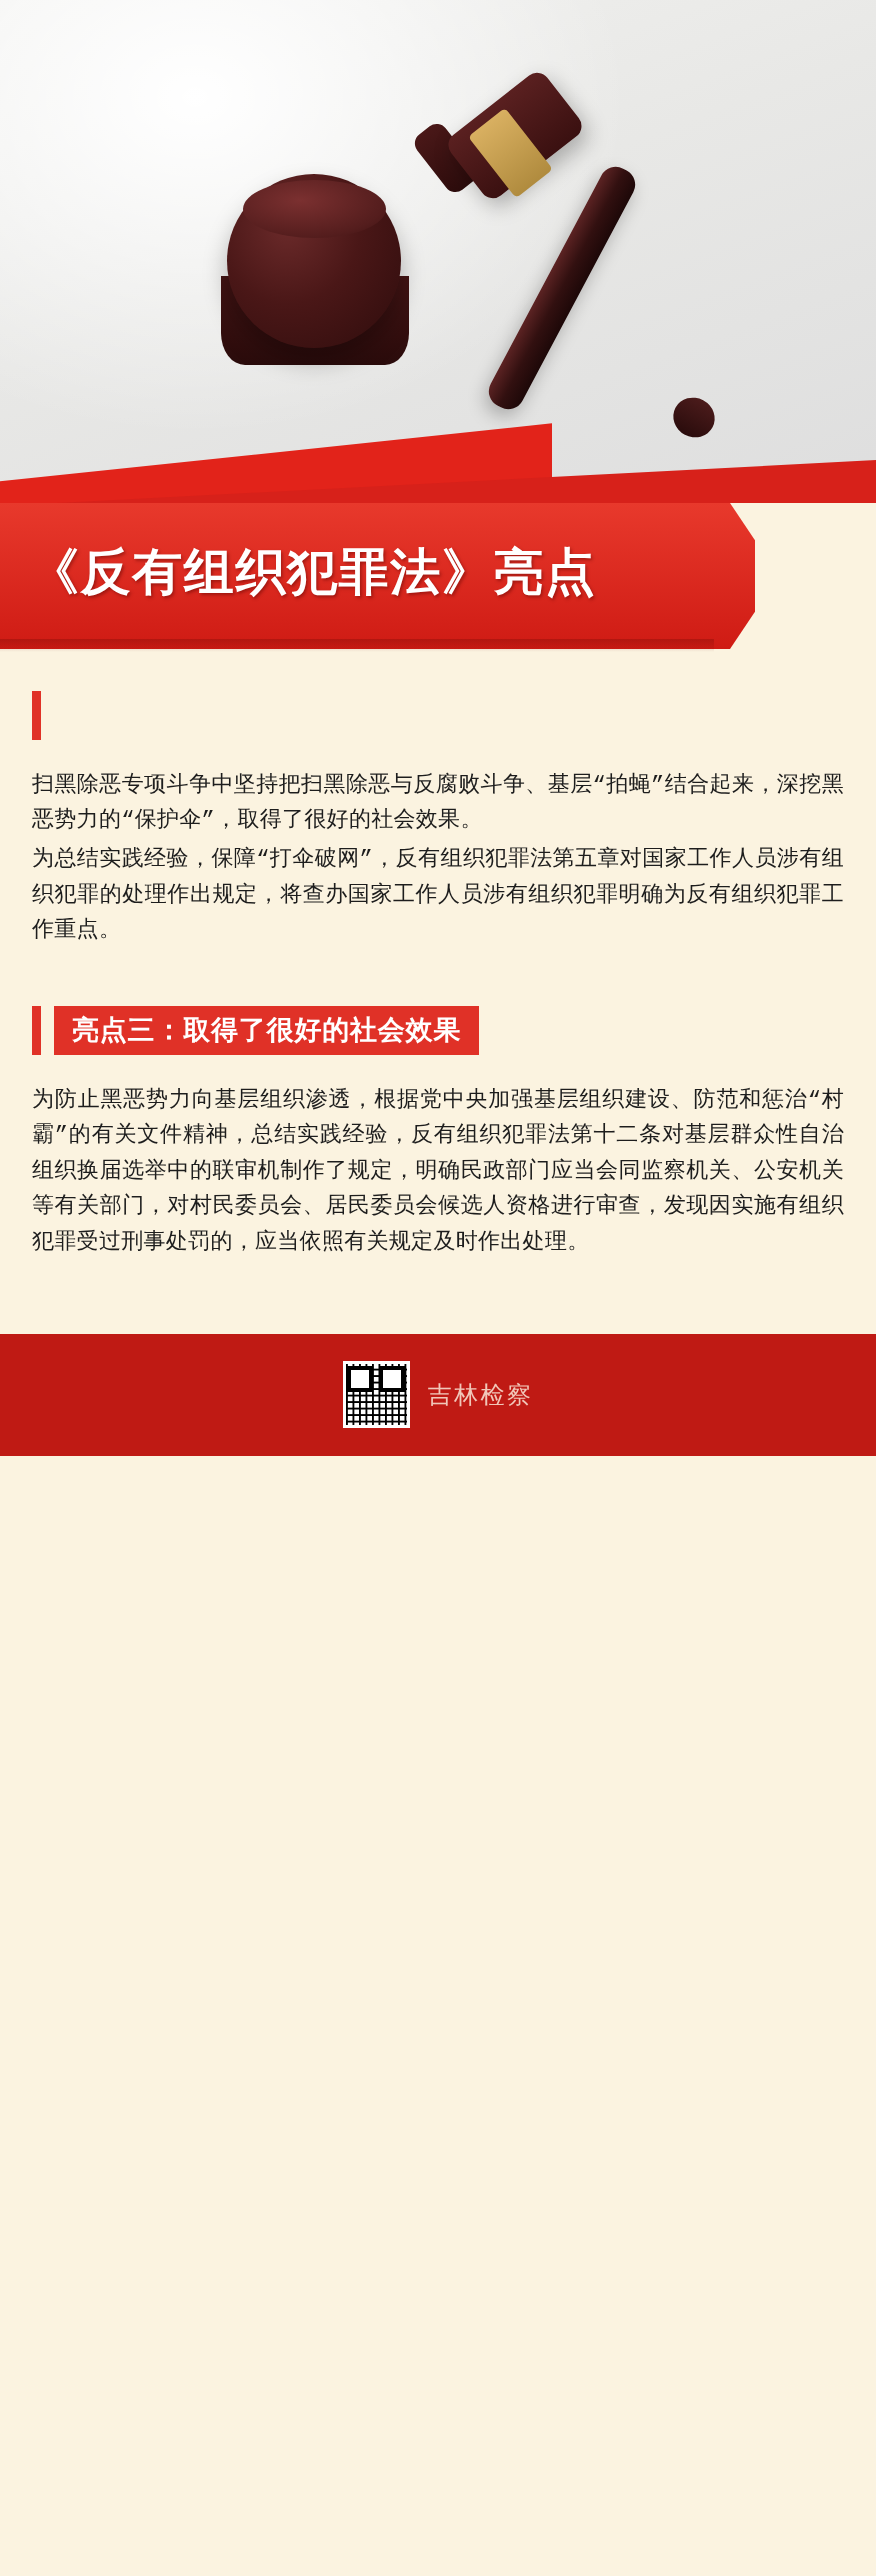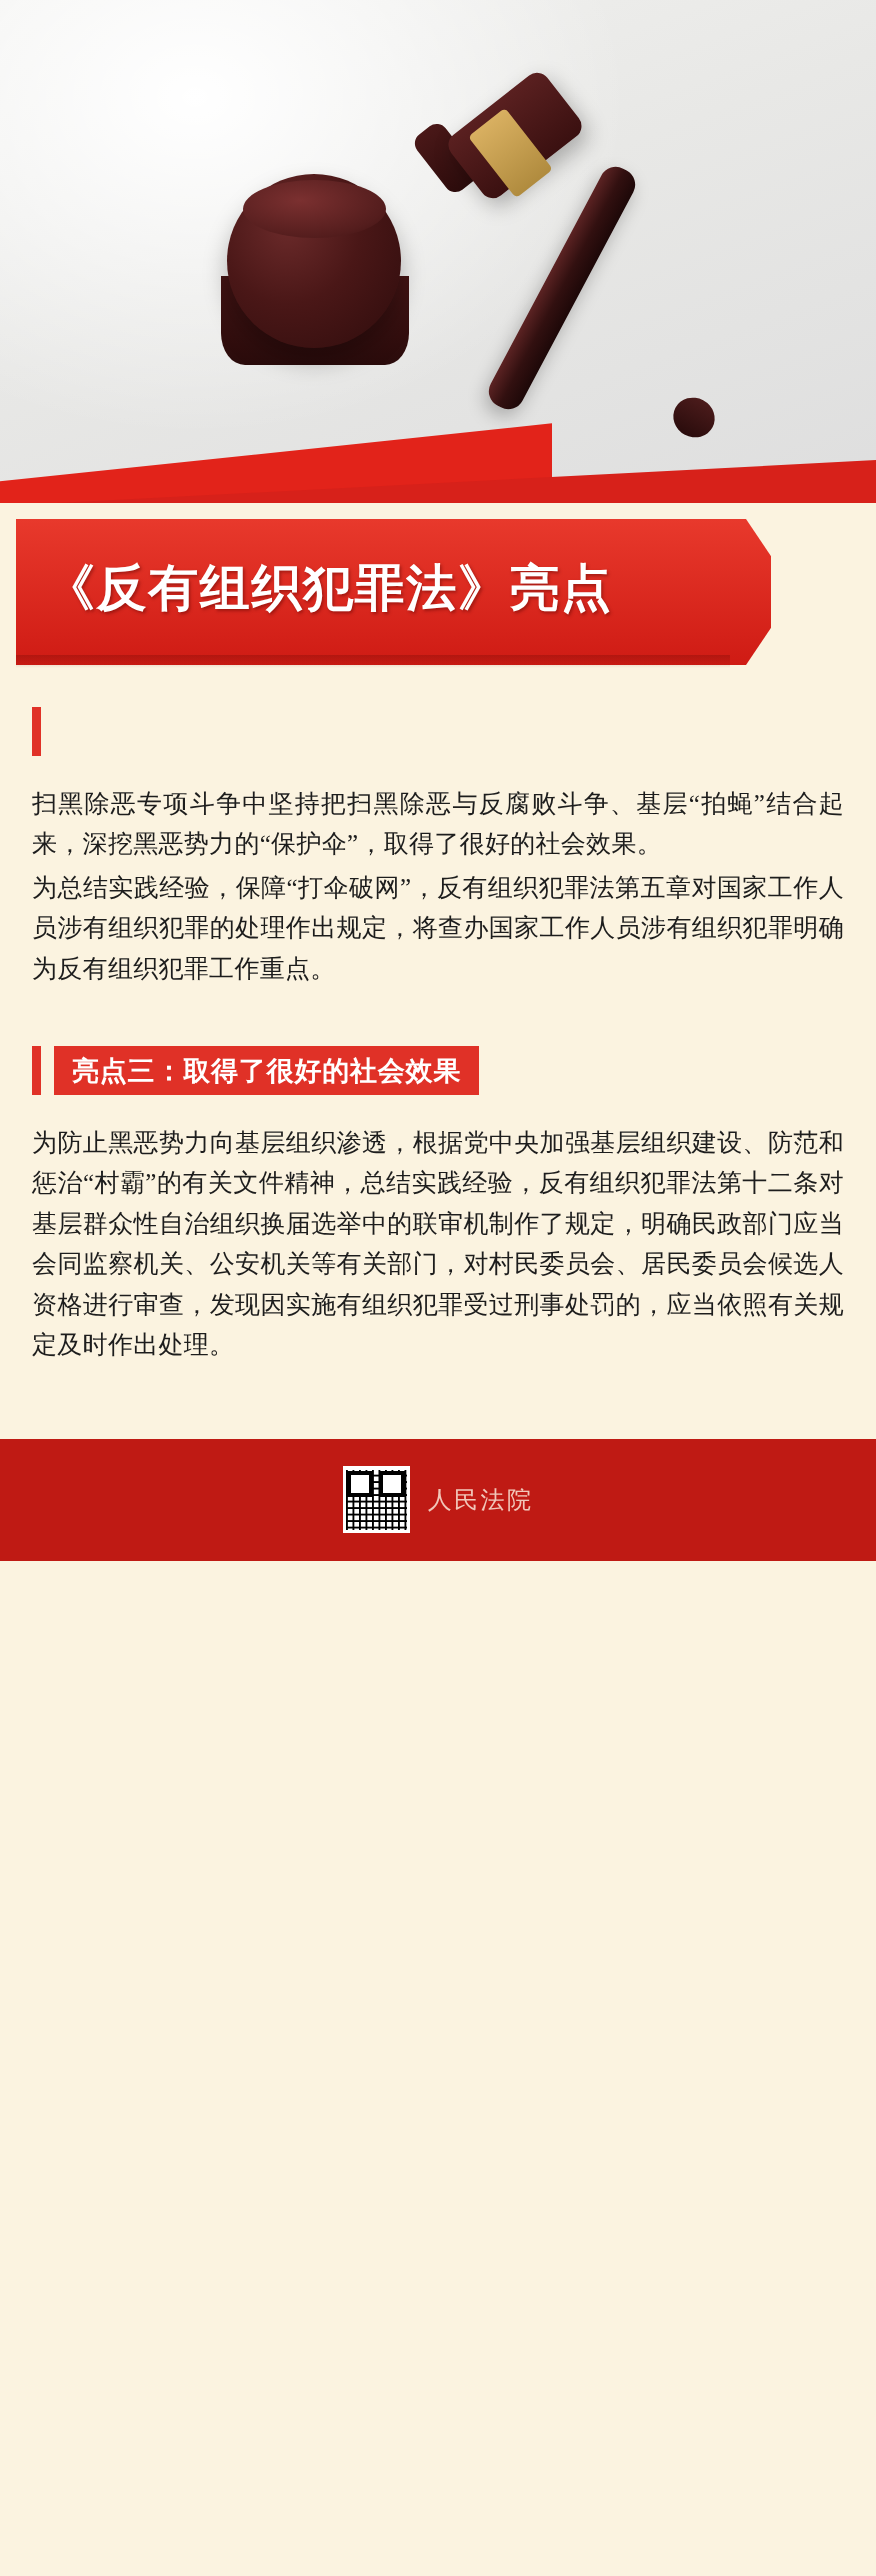--- a/index.html
+++ b/index.html
@@ -135,21 +135,21 @@
     top: 483px;
     width: 941px;
     height: 81px;
     background: #d7211a;
     transform: skewY(-3deg);
   }
 
   
   .title-banner {
     position: relative;
-    margin: 16px;
+    margin: 0;
     height: 128px;
   }
   .banner-shape {
     position: absolute;
     left: 0;
     top: 0;
     width: 755px;
     height: 146px;
     background: linear-gradient(180deg, #e8392c 0%, #cf1b14 100%);
     clip-path: polygon(0 0, 730px 0, 779px 73px, 730px 146px, 0 146px);
@@ -206,26 +206,26 @@
     padding: 0 18px;
     letter-spacing: 0.8px;
     white-space: nowrap;
     font-family: "Liberation Sans", sans-serif;
   }
   .paras {
     margin-top: 27.6px;
   }
   .para {
     color: #1d1d1d;
-    font-size: 25px;
+    font-size: 22px;
     line-height: 1.62;
     text-align: justify;
     letter-spacing: 0.3px;
     margin: 0 0 3.2px 0;
-    font-family: Liberation Serif, serif;
+    font-family: Liberation Mono, monospace;
   }
 
   
   .footer {
     margin-top: 73px;
     height: 122px;
     background: #bf1a14;
     display: flex;
     align-items: center;
     justify-content: center;
@@ -312,17 +312,17 @@
         <p class="para">为防止黑恶势力向基层组织渗透，根据党中央加强基层组织建设、防范和惩治“村霸”的有关文件精神，总结实践经验，反有组织犯罪法第十二条对基层群众性自治组织换届选举中的联审机制作了规定，明确民政部门应当会同监察机关、公安机关等有关部门，对村民委员会、居民委员会候选人资格进行审查，发现因实施有组织犯罪受过刑事处罚的，应当依照有关规定及时作出处理。</p>
       </div>
     </div>
 
   </div>
 
   <div class="footer">
     <div class="qr">
       <div class="qr-inner"></div>
     </div>
-    <div class="footer-logo">人民法院</div>
+    <div class="footer-logo">吉林检察</div>
   </div>
 
 </div>
 
 
 </body></html>

